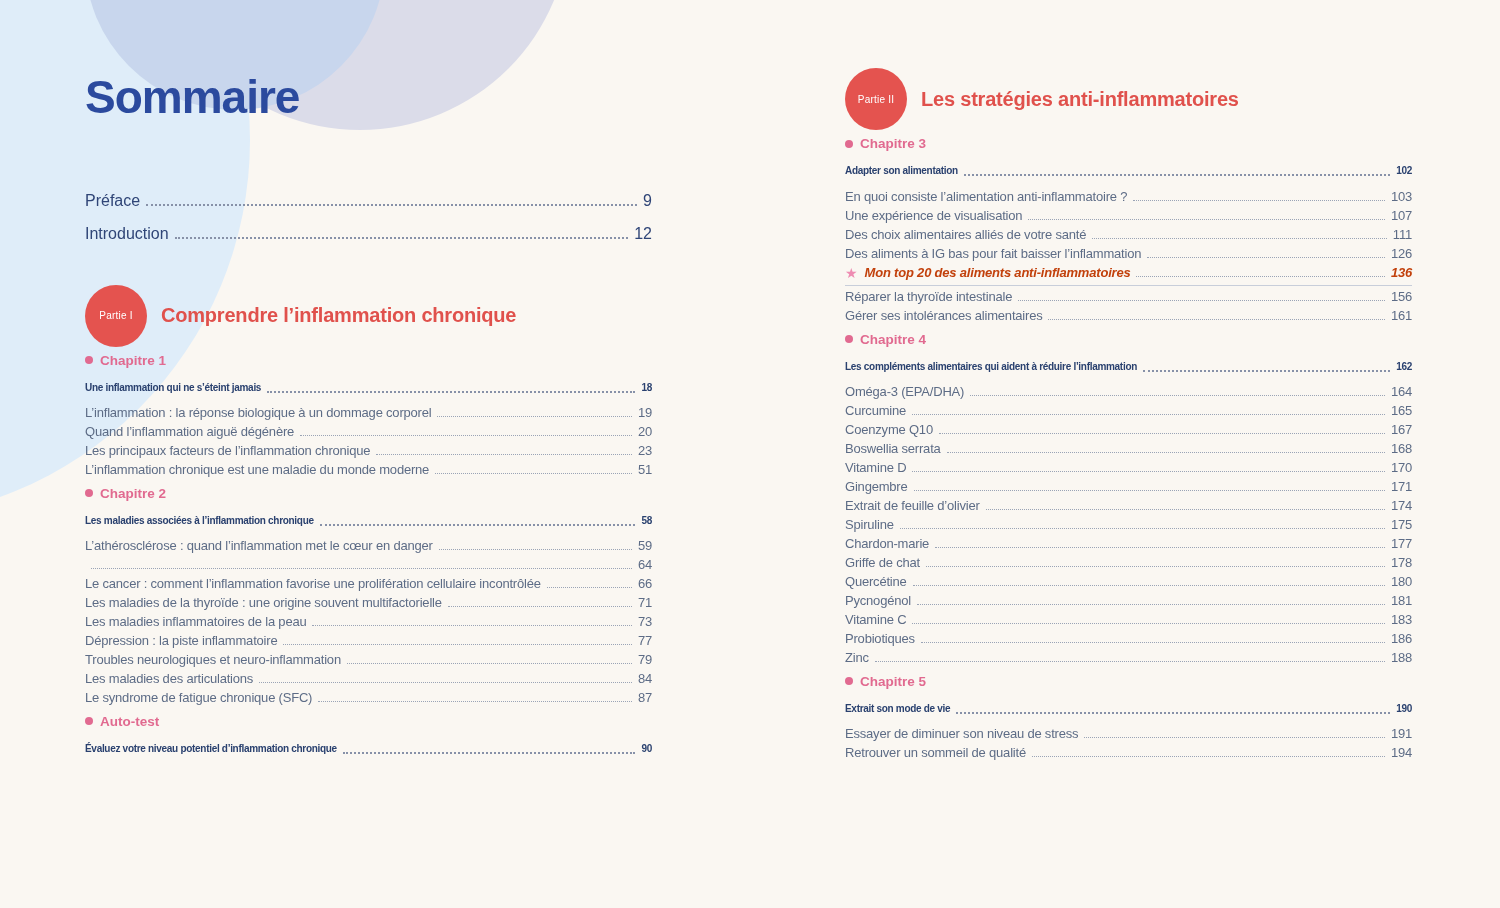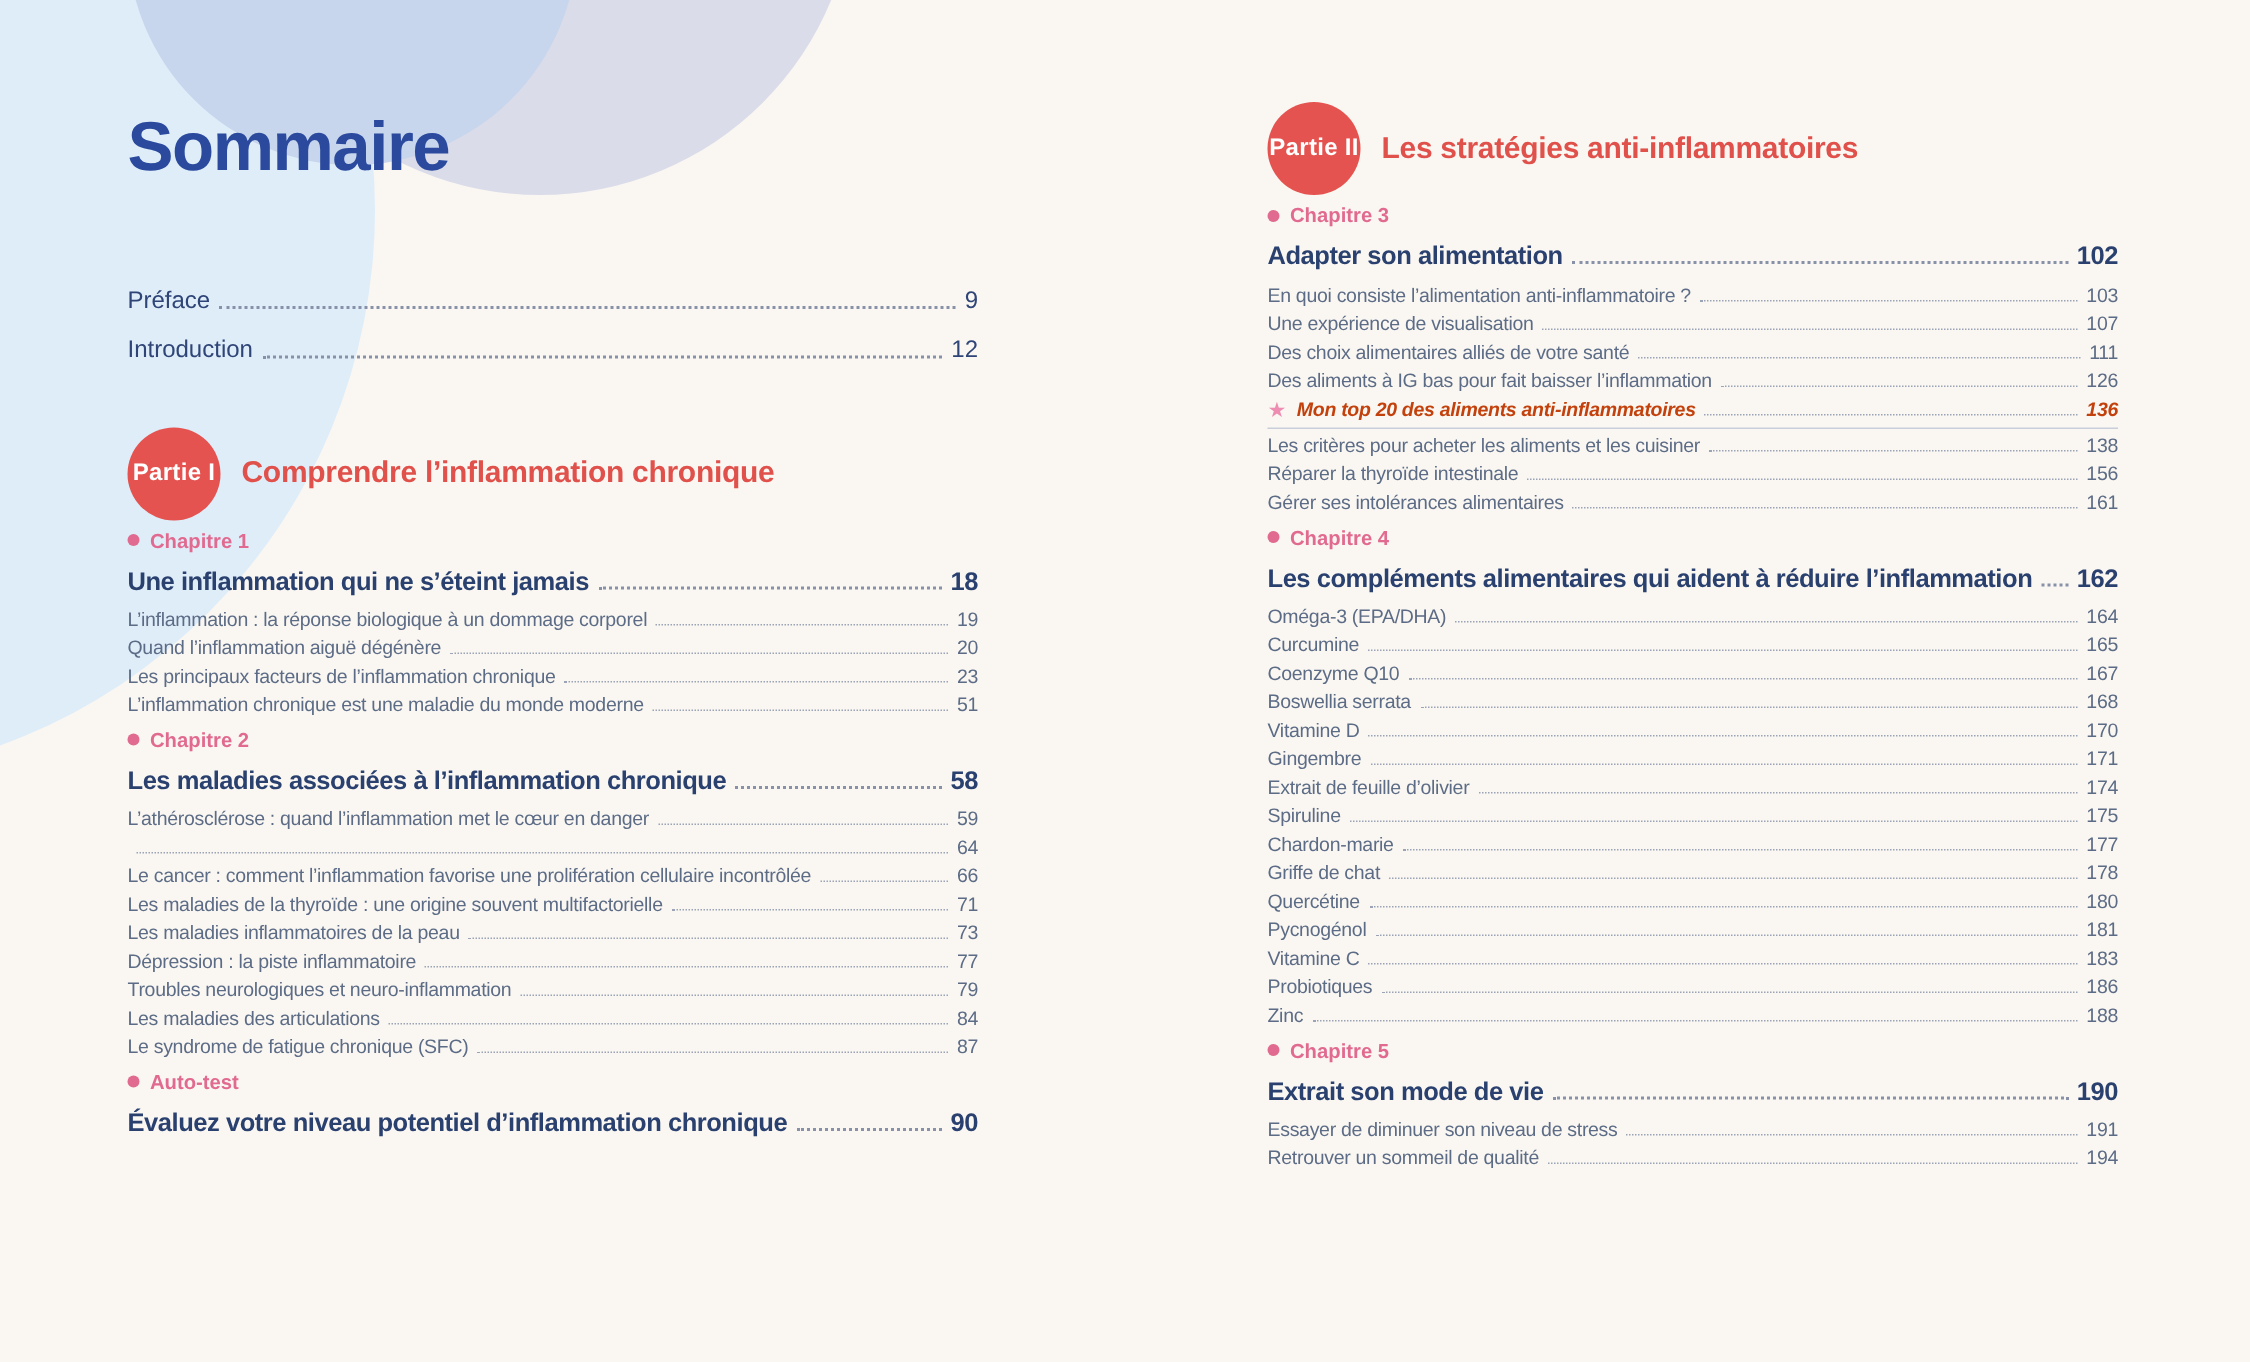--- a/index.html
+++ b/index.html
@@ -54,35 +54,35 @@
     margin:0 6px 4px 6px;
   }
 
   .part{margin-top:0;}
   .col-left .part{margin-top:34px;}
   .part-header{display:flex;align-items:center;gap:14px;}
   .part-badge{
     width:62px;height:62px;border-radius:50%;flex:0 0 62px;
     background:var(--badge-red,#E4534F);color:#fff;
     display:flex;align-items:center;justify-content:center;
-    font-size:16px;font-weight:700;letter-spacing:0.2px;
+    font-size:10px;font-weight:400;letter-spacing:0.2px;
   }
   .part-title{
     font-size:20px;font-weight:800;letter-spacing:-0.2px;
     color:var(--part-red,#E0514C);
   }
 
   .chapter{margin-top:5px;}
   .kicker{display:flex;align-items:center;gap:7px;line-height:17px;}
   .kicker-dot{width:8px;height:8px;border-radius:50%;background:var(--chapter-pink,#E16A90);flex:0 0 8px;}
   .kicker-label{font-size:13.5px;font-weight:700;color:var(--chapter-pink,#E16A90);}
 
   .title-row{margin-top:7px;padding:2px 0;line-height:19px;}
   .ch-title,.ch-page{
-    font-size:17px;font-weight:700;letter-spacing:-0.3px;
+    font-size:10px;font-weight:700;letter-spacing:-0.3px;
     color:var(--heading-navy,#2A416F);
   }
   .title-row .leader{border-bottom:2.2px dotted var(--leader-navy,#8791A8);margin-bottom:4px;}
 
   .entries{margin-top:5px;}
   .entry-row{padding:2.5px 0;line-height:14px;justify-content:flex-end;}
   .entry-label,.entry-page{
     font-size:13px;letter-spacing:-0.2px;color:var(--entry-slate,#5D6C86);
   }
   .entry-row .leader{border-bottom:1.6px dotted var(--leader-gray,#9AA4B6);margin-bottom:3px;}
@@ -287,26 +287,20 @@
     <span class="entry-page">126</span>
   </div>
               <div class="toc-row entry-row star-row">
     <span class="star">★</span>
     <span class="entry-label">Mon top 20 des aliments anti-inflammatoires</span>
     <span class="leader"></span>
     <span class="entry-page">136</span>
   </div>
               <div class="toc-row entry-row">
 
-    <span class="entry-label">Les critères pour acheter les aliments et les cuisiner</span>
-    <span class="leader"></span>
-    <span class="entry-page">138</span>
-  </div>
-              <div class="toc-row entry-row">
-
     <span class="entry-label">Réparer la thyroïde intestinale</span>
     <span class="leader"></span>
     <span class="entry-page">156</span>
   </div>
               <div class="toc-row entry-row">
 
     <span class="entry-label">Gérer ses intolérances alimentaires</span>
     <span class="leader"></span>
     <span class="entry-page">161</span>
   </div>

